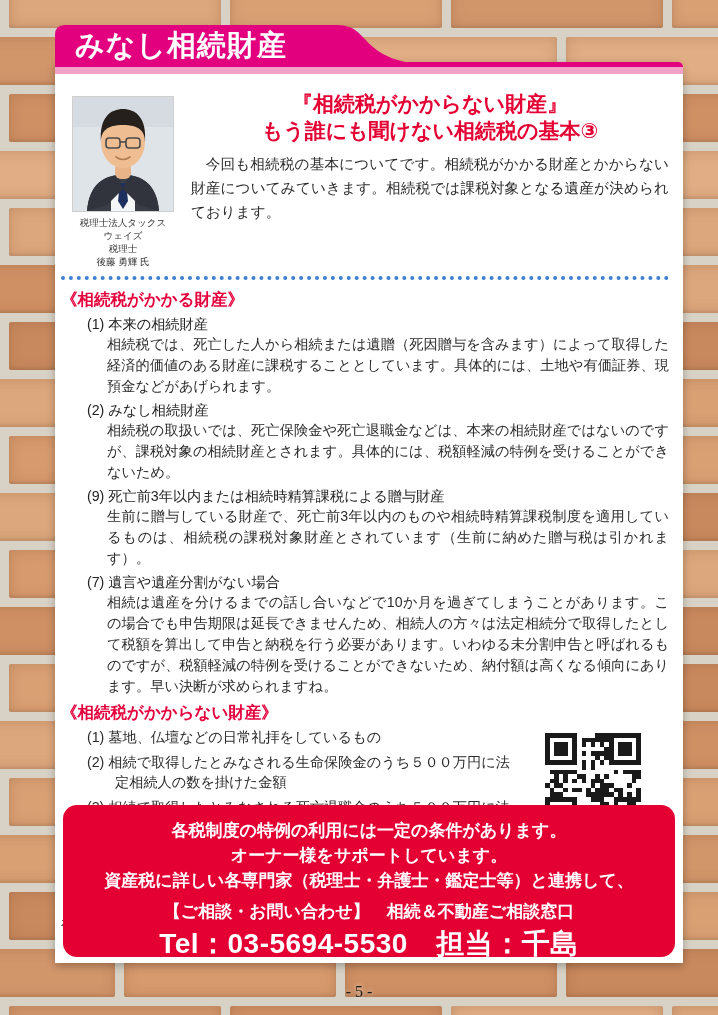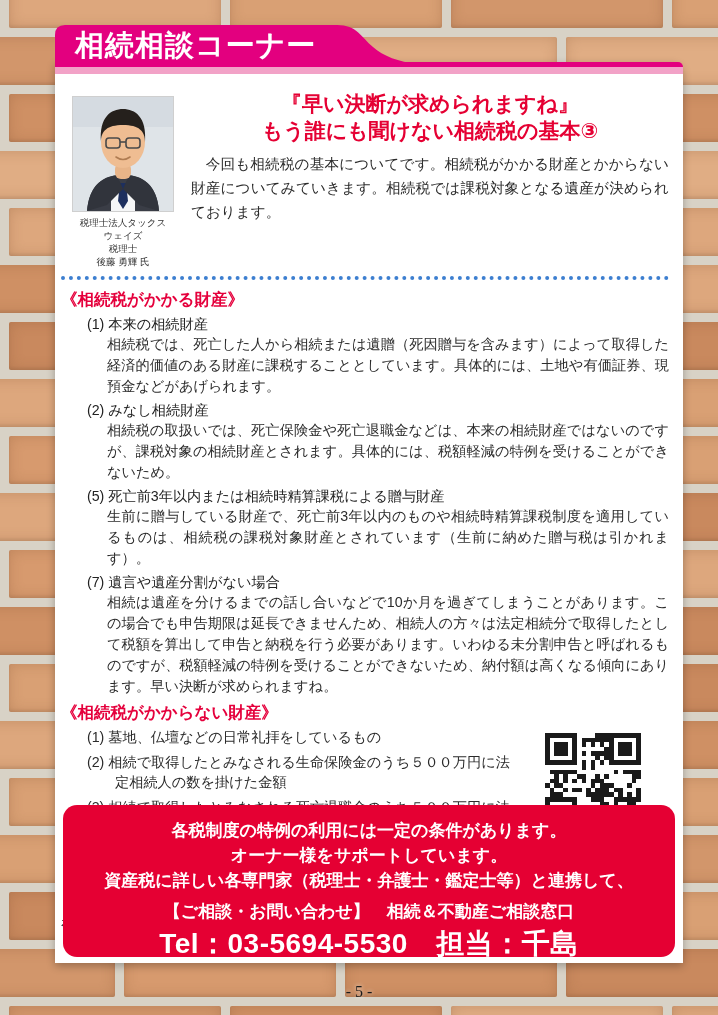--- a/index.html
+++ b/index.html
@@ -143,21 +143,21 @@
     <div class="brick" style="left: 9px; top: 1006px; width: 212px; height: 48px; background: rgb(210, 150, 107);"></div>
     <div class="brick" style="left: 230px; top: 1006px; width: 212px; height: 48px; background: rgb(207, 144, 100);"></div>
     <div class="brick" style="left: 451px; top: 1006px; width: 212px; height: 48px; background: rgb(224, 173, 132);"></div>
     <div class="brick" style="left: 672px; top: 1006px; width: 212px; height: 48px; background: rgb(221, 167, 125);"></div>
   </div>
 
 <div class="banner-tab">
   <svg width="372" height="42" viewBox="0 0 372 42">
     <path d="M10,0 L282,0 C302,0 306,12 318,22 C328,31 344,37 362,39 L372,42 L0,42 L0,10 Q0,0 10,0 Z" fill="#e3007f"></path>
   </svg>
-  <div class="banner-title">相続相談コーナー</div>
+  <div class="banner-title">みなし相続財産</div>
 </div>
 
 <div class="page">
   <div class="strip-dark"></div>
   <div class="strip-light"></div>
 
   <div class="content">
 
     <div class="top-row">
       <div class="profile">
@@ -186,21 +186,21 @@
           </svg>
         </div>
         <div class="profile-caption">税理士法人タックス
 ウェイズ
 税理士
 後藤 勇輝 氏</div>
       </div>
 
       <div class="article-head">
         <div class="article-title">
-          <div>『早い決断が求められますね』</div>
+          <div>『相続税がかからない財産』</div>
           <div>もう誰にも聞けない相続税の基本③</div>
         </div>
         <div class="intro">
           <p>　今回も相続税の基本についてです。相続税がかかる財産とかからない財産についてみていきます。相続税では課税対象となる遺産が決められております。</p>
         </div>
       </div>
     </div>
 
     <hr class="dotted-rule">
 
@@ -209,21 +209,21 @@
 
       <div class="s1-item">
         <div class="s1-title">(1) 本来の相続財産</div>
         <div class="s1-body">相続税では、死亡した人から相続または遺贈（死因贈与を含みます）によって取得した経済的価値のある財産に課税することとしています。具体的には、土地や有価証券、現預金などがあげられます。</div>
       </div>
       <div class="s1-item">
         <div class="s1-title">(2) みなし相続財産</div>
         <div class="s1-body">相続税の取扱いでは、死亡保険金や死亡退職金などは、本来の相続財産ではないのですが、課税対象の相続財産とされます。具体的には、税額軽減の特例を受けることができないため。</div>
       </div>
       <div class="s1-item">
-        <div class="s1-title">(5) 死亡前3年以内または相続時精算課税による贈与財産</div>
+        <div class="s1-title">(9) 死亡前3年以内または相続時精算課税による贈与財産</div>
         <div class="s1-body">生前に贈与している財産で、死亡前3年以内のものや相続時精算課税制度を適用しているものは、相続税の課税対象財産とされています（生前に納めた贈与税は引かれます）。</div>
       </div>
       <div class="s1-item">
         <div class="s1-title">(7) 遺言や遺産分割がない場合</div>
         <div class="s1-body">相続は遺産を分けるまでの話し合いなどで10か月を過ぎてしまうことがあります。この場合でも申告期限は延長できませんため、相続人の方々は法定相続分で取得したとして税額を算出して申告と納税を行う必要があります。いわゆる未分割申告と呼ばれるものですが、税額軽減の特例を受けることができないため、納付額は高くなる傾向にあります。早い決断が求められますね。</div>
       </div>
     </div>
 
     <div>
       <div class="sec-heading">《相続税がかからない財産》</div>

